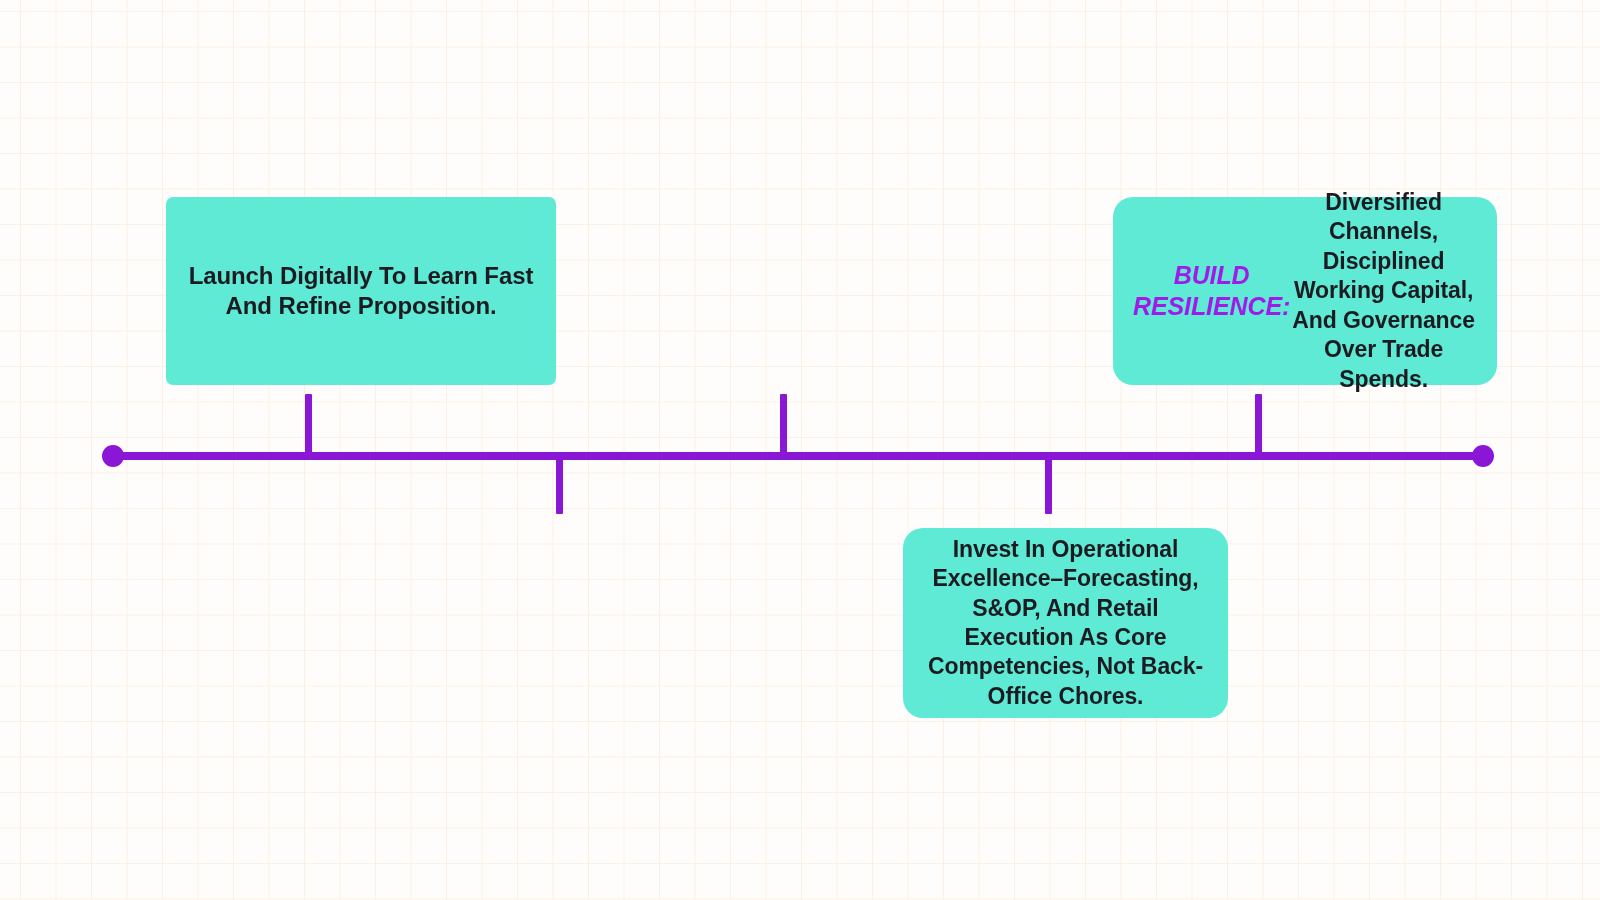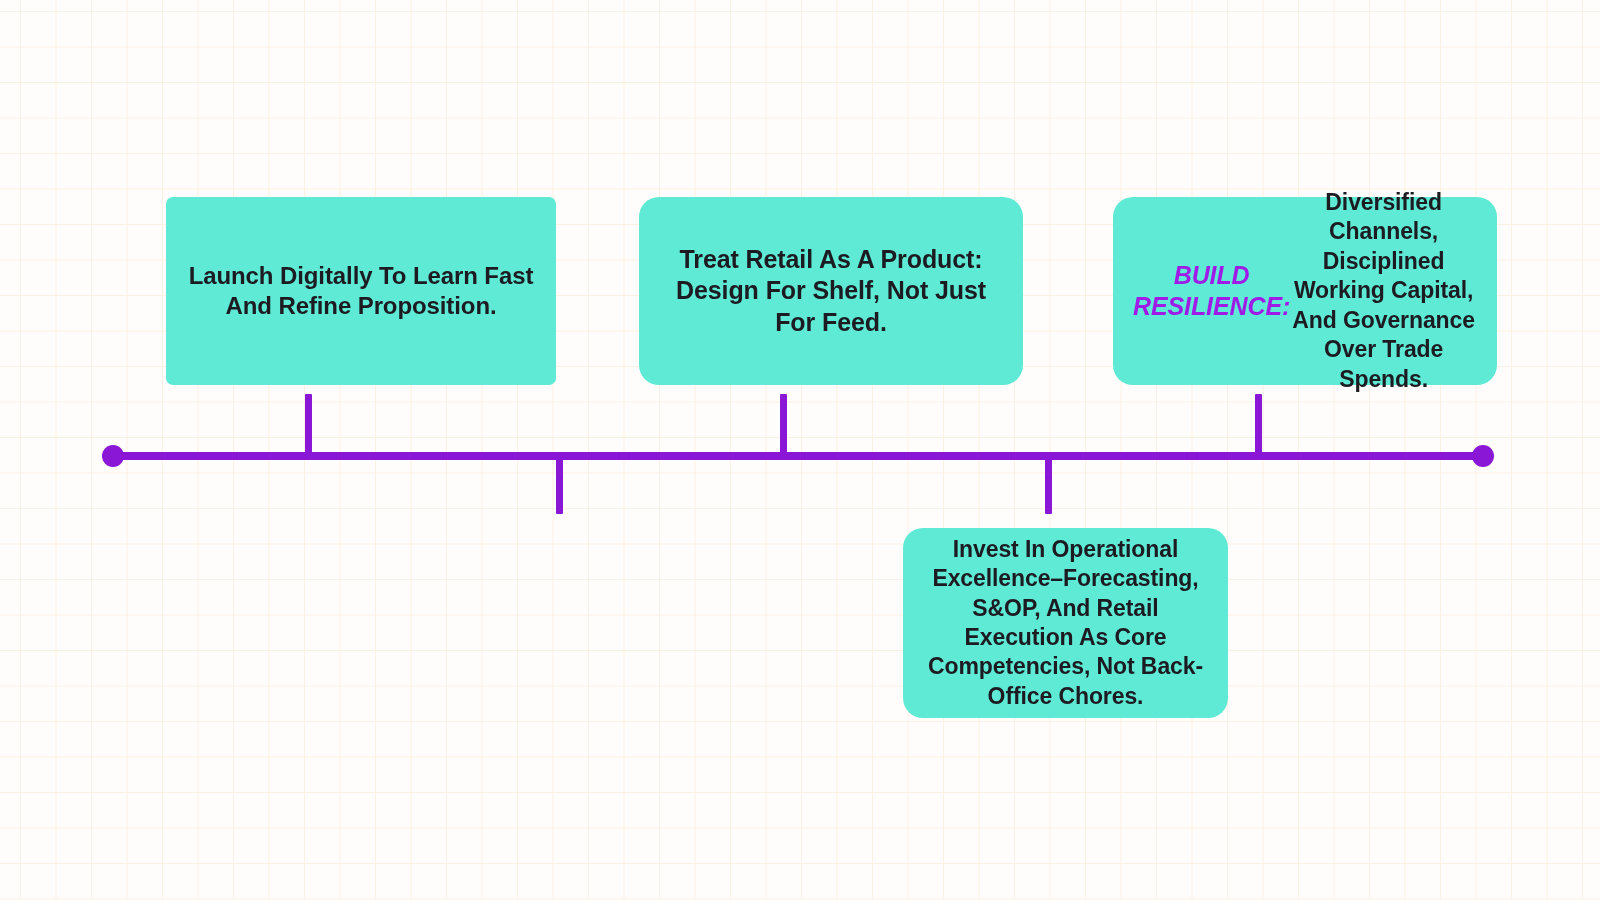--- a/index.html
+++ b/index.html
@@ -132,23 +132,20 @@
   <div class="stem up   s1"></div>
   <div class="stem down s2"></div>
   <div class="stem up   s3"></div>
   <div class="stem down s4"></div>
   <div class="stem up   s5"></div>
 
   <div class="card" id="card-1">
     <div class="card-text">Launch Digitally To Learn Fast And Refine Proposition.</div>
   </div>
 
-  <div class="card" id="card-2">
-    <div class="card-text">Treat Retail As A Product: Design For Shelf, Not Just For Feed.</div>
-  </div>
 
   <div class="card" id="card-3">
     <span class="card-heading">BUILD RESILIENCE:</span>
     <div class="card-text">Diversified Channels, Disciplined Working Capital, And Governance Over Trade Spends.</div>
   </div>
 
 
   <div class="card" id="card-5">
     <div class="card-text">Invest In Operational Excellence–Forecasting, S&amp;OP, And Retail Execution As Core Competencies, Not Back-Office Chores.</div>
   </div>

